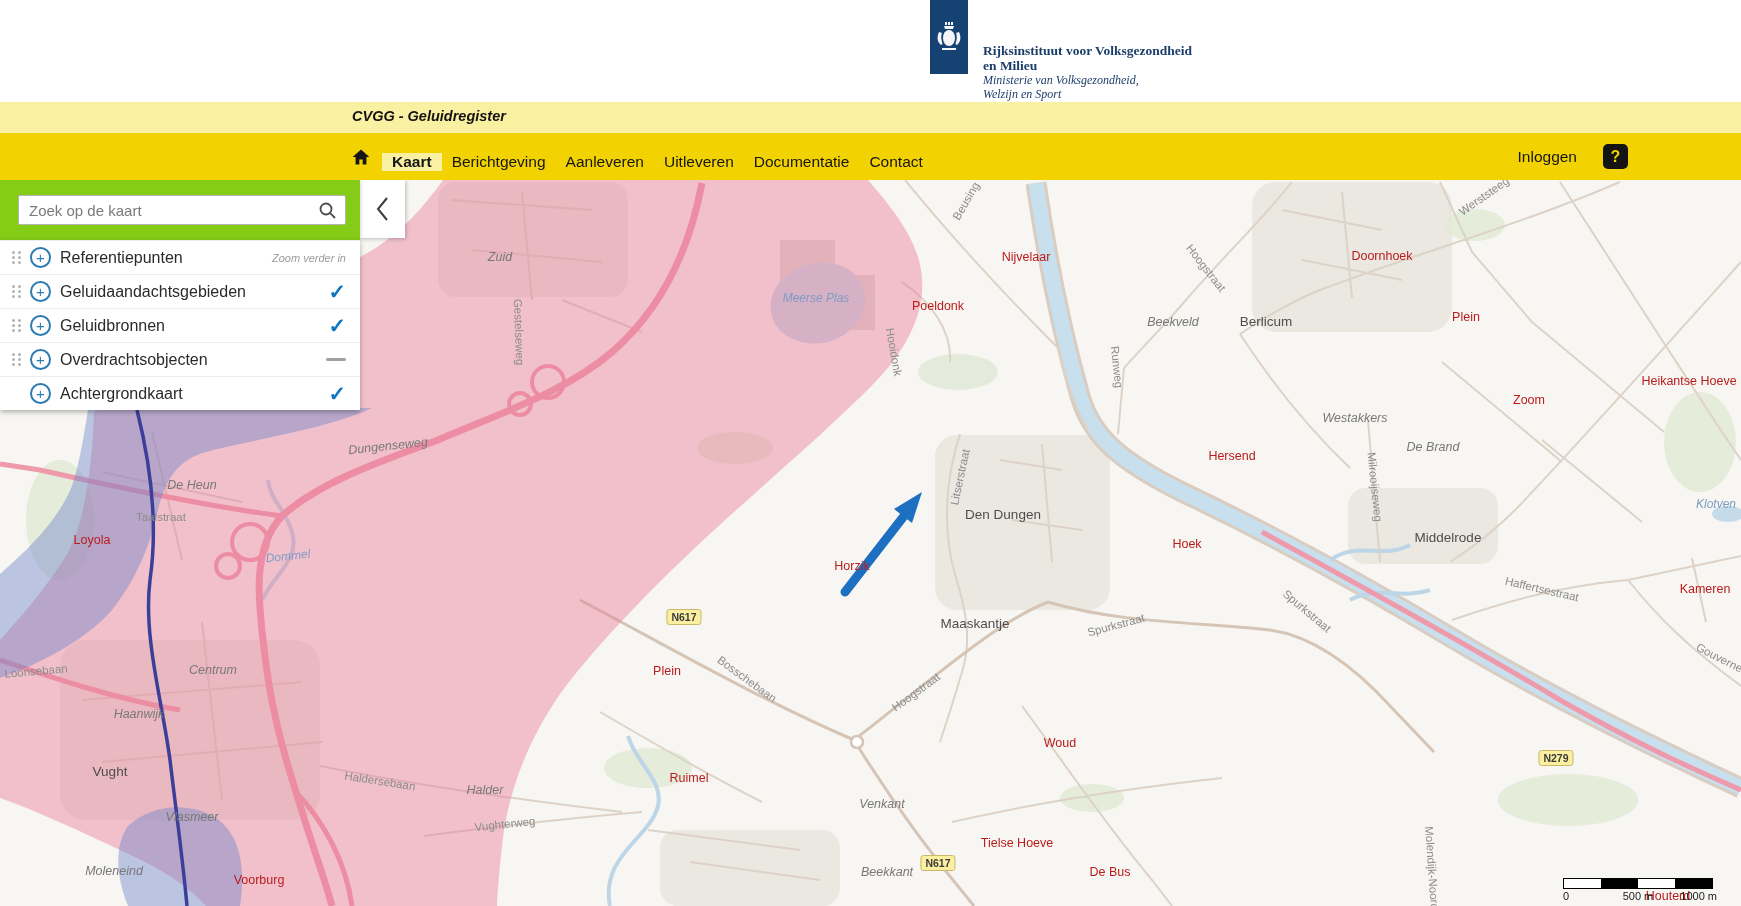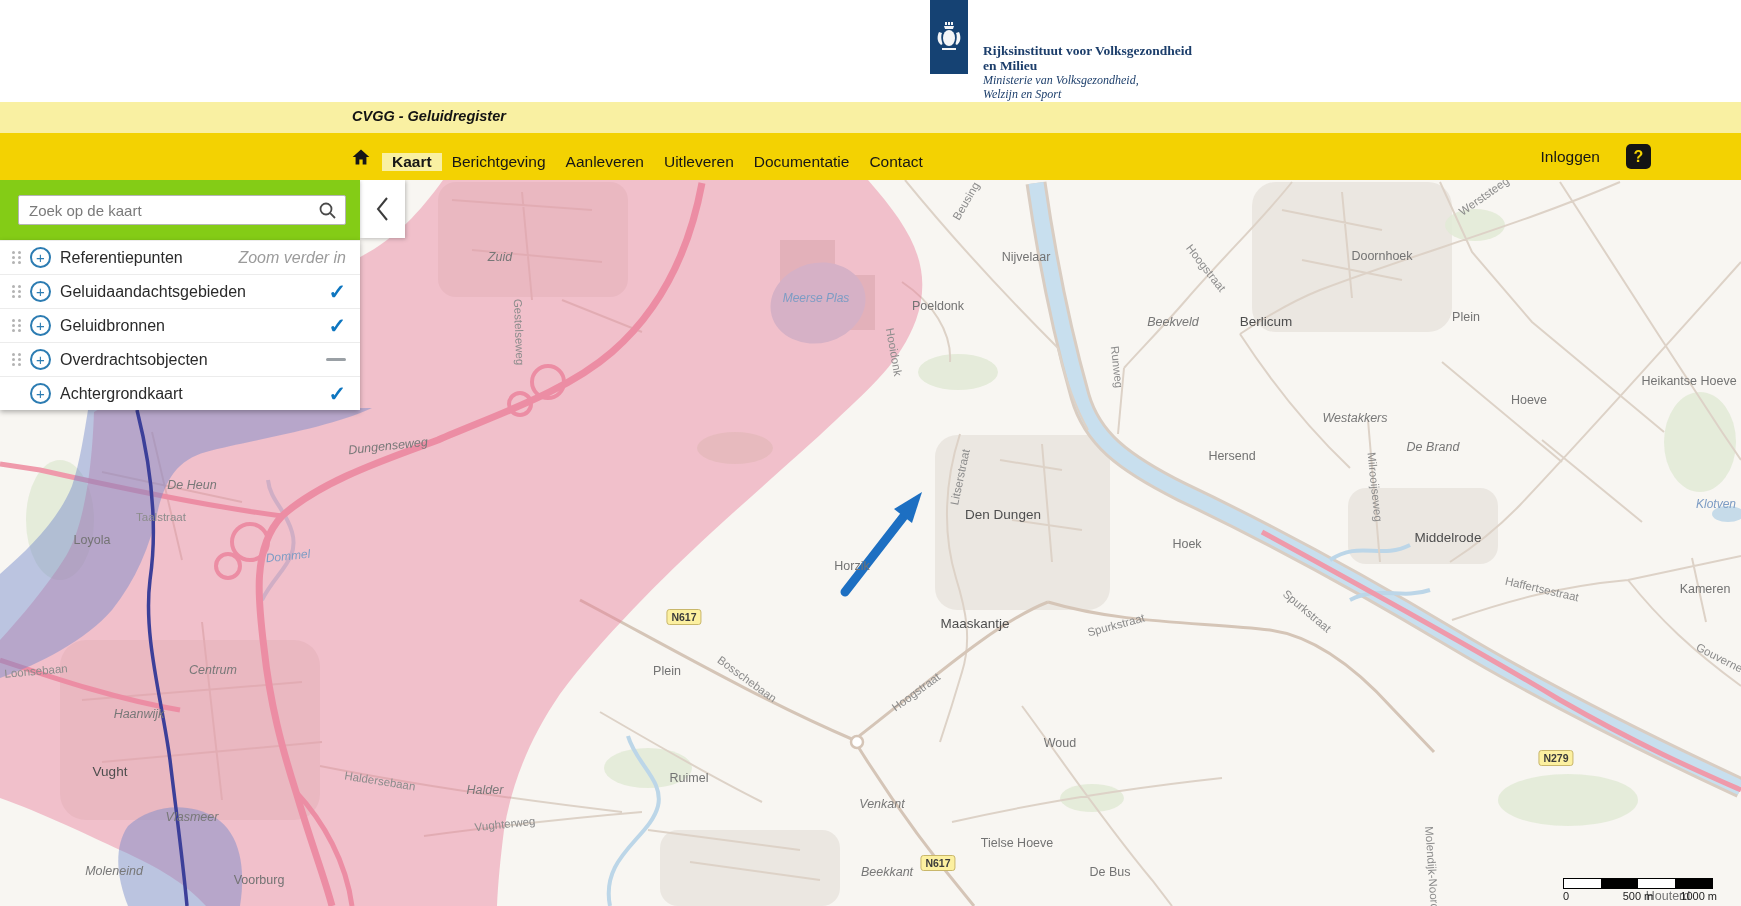--- a/index.html
+++ b/index.html
@@ -16,31 +16,31 @@
   .lt3 { font-size:12px; font-style:italic; line-height:14px; }
 
   
   .subheader { position:absolute; left:0; top:102px; width:1741px; height:31px; background:#f9f0a2; }
   .sub-title { position:absolute; left:352px; top:6px; font-size:14.5px; font-weight:bold; font-style:italic; color:#131313; }
   .nav { position:absolute; left:0; top:133px; width:1741px; height:47px; background:#f3d202; }
   .nav-inner { display:flex; height:100%; padding-left:340px; align-items:stretch; }
   .nav-home { display:flex; align-items:center; padding:0 11px; cursor:pointer; }
   .nav-item { display:flex; align-items:center; padding:0 10px; font-size:15.5px; color:#161616; cursor:pointer; white-space:nowrap; }
   .nav-item.active { background:#f9f0a2; font-weight:bold; }
-  .nav-right { margin-left:auto; display:flex; align-items:center; gap:26px; padding-right:90px; }
+  .nav-right { margin-left:auto; display:flex; align-items:center; gap:26px; padding-right:113px; }
   .login { font-size:15.5px; color:#161616; cursor:pointer; }
   .help { width:25px; height:25px; background:#141414; color:#f3d202; border-radius:5px; font-size:16px; font-weight:bold; display:flex; align-items:center; justify-content:center; cursor:pointer; }
 
   
   .map { position:absolute; left:0; top:180px; width:1741px; height:726px; background:#f8f6f2; overflow:hidden; }
   .map svg.base { position:absolute; left:0; top:0; }
   .map-labels { position:absolute; left:0; top:0; width:100%; height:100%; pointer-events:none; }
   .ml { position:absolute; white-space:nowrap; }
   .ml-town  { font-size:13.5px; color:#4e4e4e; }
-  .ml-place { font-size:12.5px; color:#737373; }
+  .ml-place { font-size:12.5px; color:#b91c1c; }
   .ml-area  { font-size:12.5px; color:#787878; font-style:italic; }
   .ml-road  { font-size:11.5px; color:#8c8c8c; }
   .ml-water { font-size:12px; color:#7d9cc4; font-style:italic; }
   .shield { position:absolute; background:#fcf0a0; border:1px solid #c9b76b; border-radius:3px; font-size:10.5px; font-weight:bold; color:#3c3c3c; padding:0 4px; line-height:14px; transform:translate(-50%,-50%); }
 
   
   .scalebar { position:absolute; left:1563px; top:698px; width:150px; }
   .sb-bar { height:11px; border:1px solid #000; display:flex; background:#fff; }
   .sb-cell { flex:1; }
   .sb-cell.b { background:#000; }
@@ -59,21 +59,21 @@
   .layers { position:absolute; left:0; top:60px; width:360px; background:#fff; box-shadow:0 2px 5px rgba(0,0,0,.3); }
   .lrow { height:34px; display:flex; align-items:center; border-top:1px solid #ececec; padding-left:12px; cursor:pointer; background:#fff; }
   .dots { display:grid; grid-template-columns:3px 3px; grid-auto-rows:3px; gap:2px 3px; margin-right:9px; }
   .dots i { width:3px; height:3px; border-radius:50%; background:#b3b3b3; }
   .dots.hidden { visibility:hidden; }
   .plus { width:21px; height:21px; min-width:21px; border:2px solid #2c7cb2; border-radius:50%; color:#2c7cb2; font-size:15px; line-height:17px; text-align:center; margin-right:9px; }
   .lrow-label { font-size:16px; color:#2a2a2a; }
   .lrow-right { margin-left:auto; margin-right:14px; display:flex; align-items:center; }
   .check { color:#0e76c0; font-size:21px; font-weight:bold; line-height:21px; }
   .dash { width:20px; height:3px; background:#9aa0a5; border-radius:2px; }
-  .zoomhint { font-size:16px; color:#9b9b9b; font-style:italic; }
+  .zoomhint { font-size:11px; color:#9b9b9b; font-style:italic; }
 </style>
 </head>
 <body>
 
 <div class="header">
   <div class="logo">
     <div class="flag">
       <svg width="26" height="36" viewBox="0 0 26 36">
         <g fill="#ffffff" opacity="0.95">
           <rect x="9" y="0" width="2" height="3"></rect>
@@ -221,21 +221,21 @@
       <span class="ml ml-place" style="left: 1026px; top: 77px; transform: translate(-50%, -50%) rotate(0deg);">Nijvelaar</span>
       <span class="ml ml-place" style="left: 938px; top: 126px; transform: translate(-50%, -50%) rotate(0deg);">Poeldonk</span>
       <span class="ml ml-road" style="left: 894px; top: 172px; transform: translate(-50%, -50%) rotate(80deg);">Hooidonk</span>
       <span class="ml ml-road" style="left: 1206px; top: 88px; transform: translate(-50%, -50%) rotate(52deg);">Hoogstraat</span>
       <span class="ml ml-area" style="left: 1173px; top: 142px; transform: translate(-50%, -50%) rotate(0deg);">Beekveld</span>
       <span class="ml ml-town" style="left: 1266px; top: 141px; transform: translate(-50%, -50%) rotate(0deg);">Berlicum</span>
       <span class="ml ml-road" style="left: 1117px; top: 187px; transform: translate(-50%, -50%) rotate(84deg);">Runweg</span>
       <span class="ml ml-place" style="left: 1382px; top: 76px; transform: translate(-50%, -50%) rotate(0deg);">Doornhoek</span>
       <span class="ml ml-road" style="left: 1484px; top: 16px; transform: translate(-50%, -50%) rotate(-35deg);">Werststeeg</span>
       <span class="ml ml-place" style="left: 1466px; top: 137px; transform: translate(-50%, -50%) rotate(0deg);">Plein</span>
-      <span class="ml ml-place" style="left: 1529px; top: 220px; transform: translate(-50%, -50%) rotate(0deg);">Hoeve</span>
+      <span class="ml ml-place" style="left: 1529px; top: 220px; transform: translate(-50%, -50%) rotate(0deg);">Zoom</span>
       <span class="ml ml-place" style="left: 1689px; top: 201px; transform: translate(-50%, -50%) rotate(0deg);">Heikantse Hoeve</span>
       <span class="ml ml-area" style="left: 1355px; top: 238px; transform: translate(-50%, -50%) rotate(0deg);">Westakkers</span>
       <span class="ml ml-area" style="left: 1433px; top: 267px; transform: translate(-50%, -50%) rotate(0deg);">De Brand</span>
       <span class="ml ml-road" style="left: 1375px; top: 307px; transform: translate(-50%, -50%) rotate(84deg);">Milrooijseweg</span>
       <span class="ml ml-place" style="left: 1232px; top: 276px; transform: translate(-50%, -50%) rotate(0deg);">Hersend</span>
       <span class="ml ml-town" style="left: 1448px; top: 357px; transform: translate(-50%, -50%) rotate(0deg);">Middelrode</span>
       <span class="ml ml-water" style="left: 1716px; top: 324px; transform: translate(-50%, -50%) rotate(0deg);">Klotven</span>
       <span class="ml ml-area" style="left: 192px; top: 305px; transform: translate(-50%, -50%) rotate(0deg);">De Heun</span>
       <span class="ml ml-road" style="left: 161px; top: 337px; transform: translate(-50%, -50%) rotate(0deg);">Taalstraat</span>
       <span class="ml ml-place" style="left: 92px; top: 360px; transform: translate(-50%, -50%) rotate(0deg);">Loyola</span>

